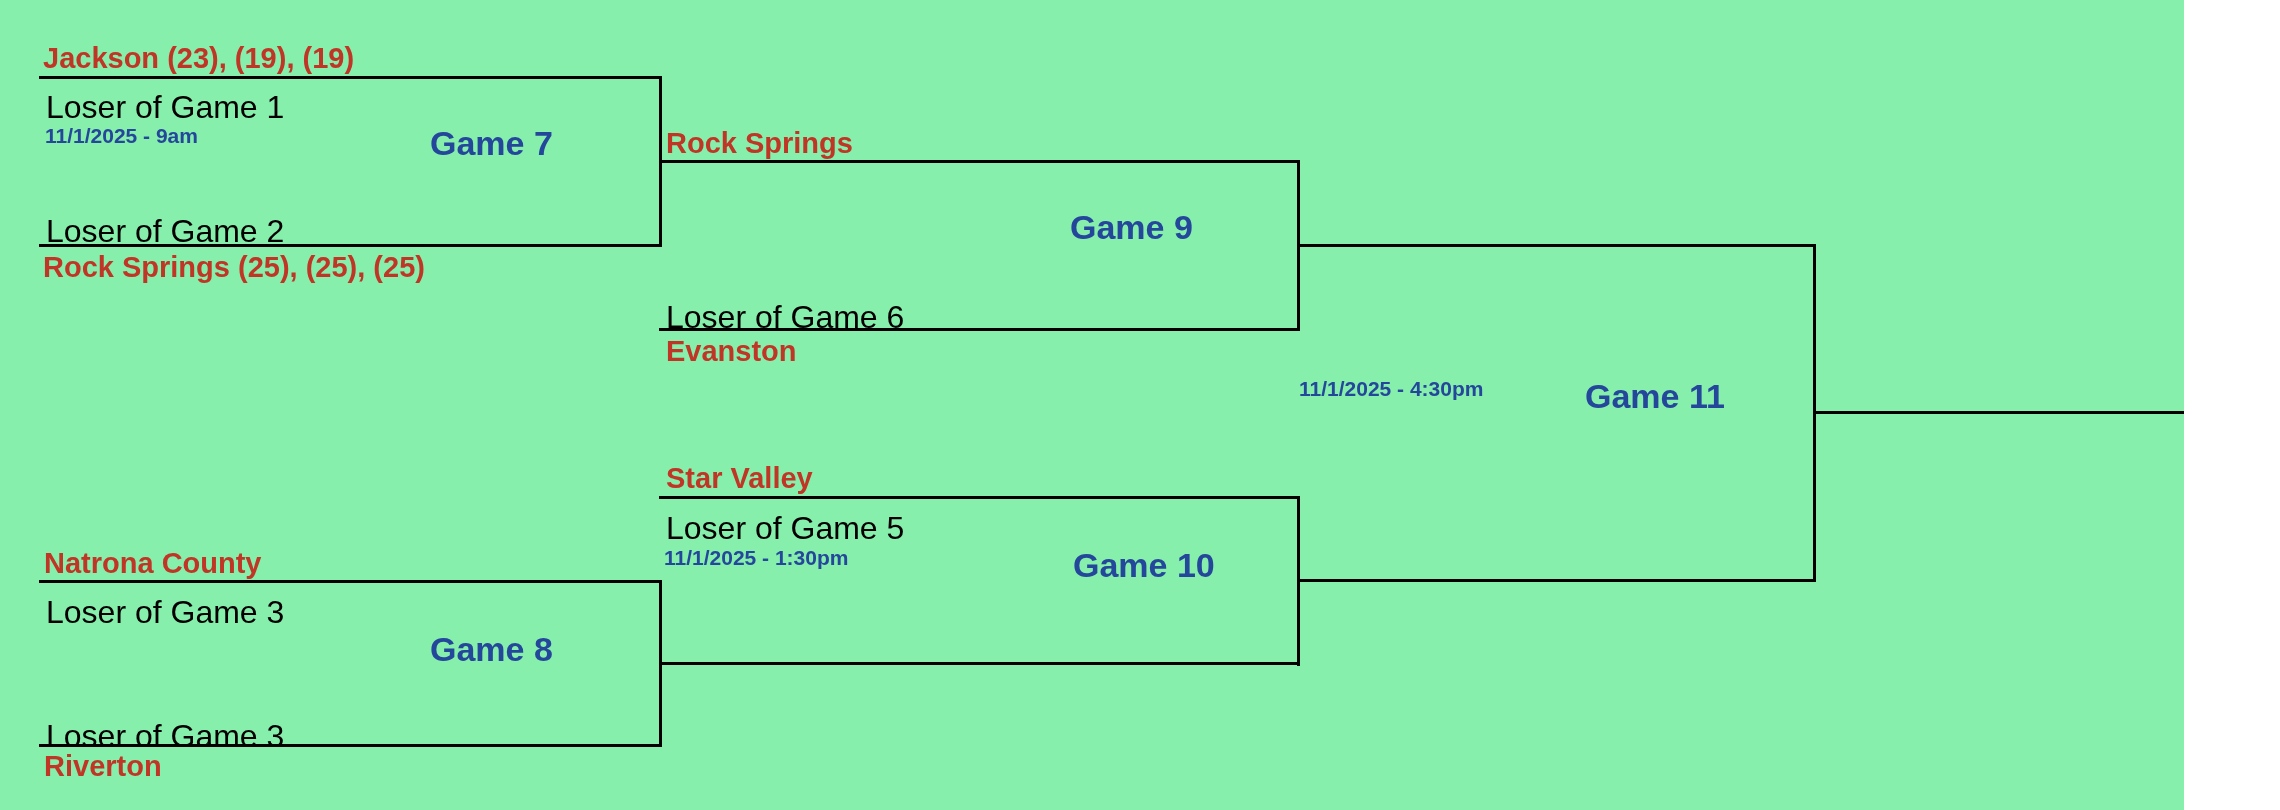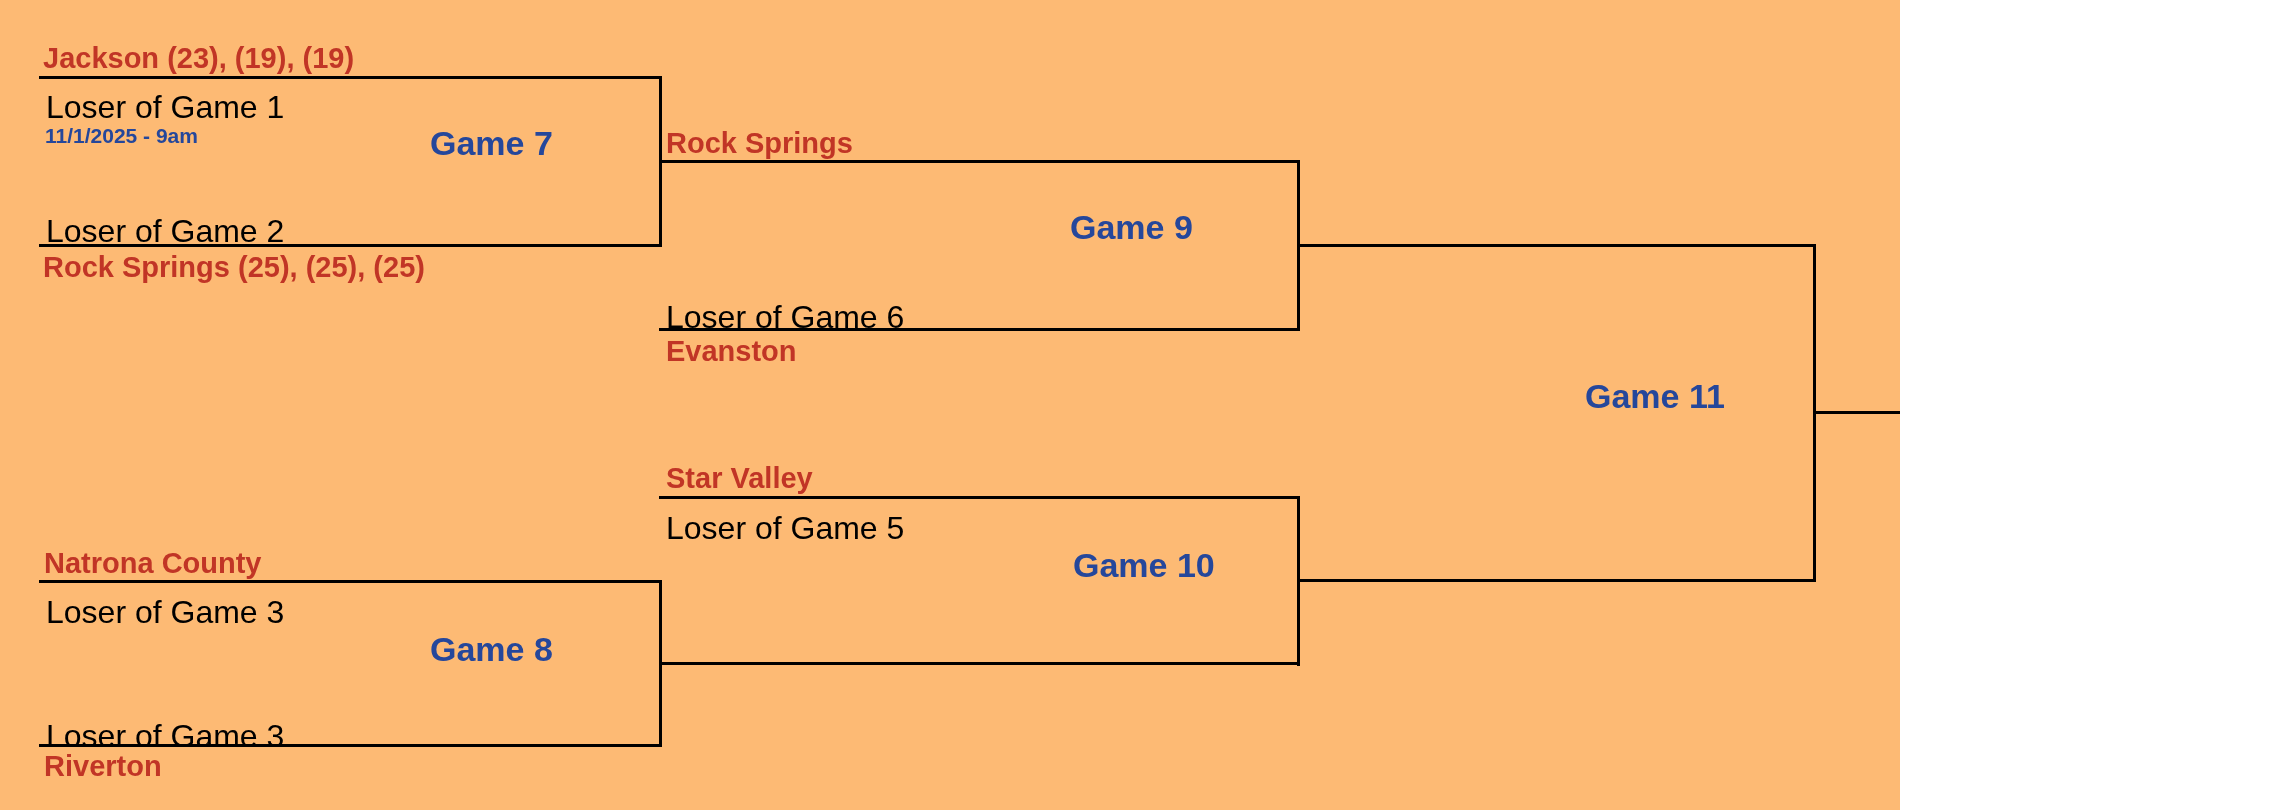--- a/index.html
+++ b/index.html
@@ -6,23 +6,23 @@
     --team-color: #C13526;
     --schedule-color: #25479B;
     --feeder-color: #000000;
     --line-color: #000000;
   }
   * { margin: 0; padding: 0; box-sizing: border-box; }
   html, body { background: #ffffff; }
   body { font-family: "Liberation Sans", sans-serif; }
   .bracket {
     position: relative;
-    width: 1900px;
+    width: 2184px;
     height: 810px;
-    background: #fdba74;
+    background: #86efac;
     overflow: hidden;
   }
   .hl, .vl {
     position: absolute;
     background: var(--line-color);
   }
   .hl { height: 3px; }
   .vl { width: 3px; }
   .txt {
     position: absolute;
@@ -80,32 +80,34 @@
   <div class="txt feeder" style="left:666px;  top:299px">Loser of Game 6</div>
   <div class="txt team" style="left:666px;  top:335px">Evanston</div>
 
   <div class="hl" style="left:659px; top:496px; width:641px"></div>
   <div class="vl" style="left:1297px; top:496px; height:170px"></div>
 
   <div class="hl" style="left:1297px; top:579px; width:519px"></div>
 
   <div class="txt team" style="left:666px;  top:462px">Star Valley</div>
   <div class="txt feeder" style="left:666px;  top:510px">Loser of Game 5</div>
+  <div class="txt sched" style="left:664px;  top:546px">11/1/2025 - 1:30pm</div>
   <div class="txt glabel" style="left:1073px; top:546px">Game 10</div>
 
   <div class="hl" style="left:39px; top:580px; width:623px"></div>
   <div class="hl" style="left:39px; top:744px; width:623px"></div>
   <div class="vl" style="left:659px; top:580px; height:167px"></div>
 
   <div class="hl" style="left:659px; top:662px; width:641px"></div>
 
   <div class="txt team" style="left:44px;  top:547px">Natrona County</div>
   <div class="txt feeder" style="left:46px;  top:594px">Loser of Game 3</div>
   <div class="txt glabel" style="left:430px; top:630px">Game 8</div>
   <div class="txt feeder" style="left:46px;  top:718px">Loser of Game 3</div>
   <div class="txt team" style="left:44px;  top:750px">Riverton</div>
 
   <div class="vl" style="left:1813px; top:244px; height:338px"></div>
   <div class="hl" style="left:1813px; top:411px; width:424px"></div>
 
+  <div class="txt sched" style="left:1299px; top:377px">11/1/2025 - 4:30pm</div>
   <div class="txt glabel" style="left:1585px; top:377px">Game 11</div>
 
 </div>
 
 </body></html>

